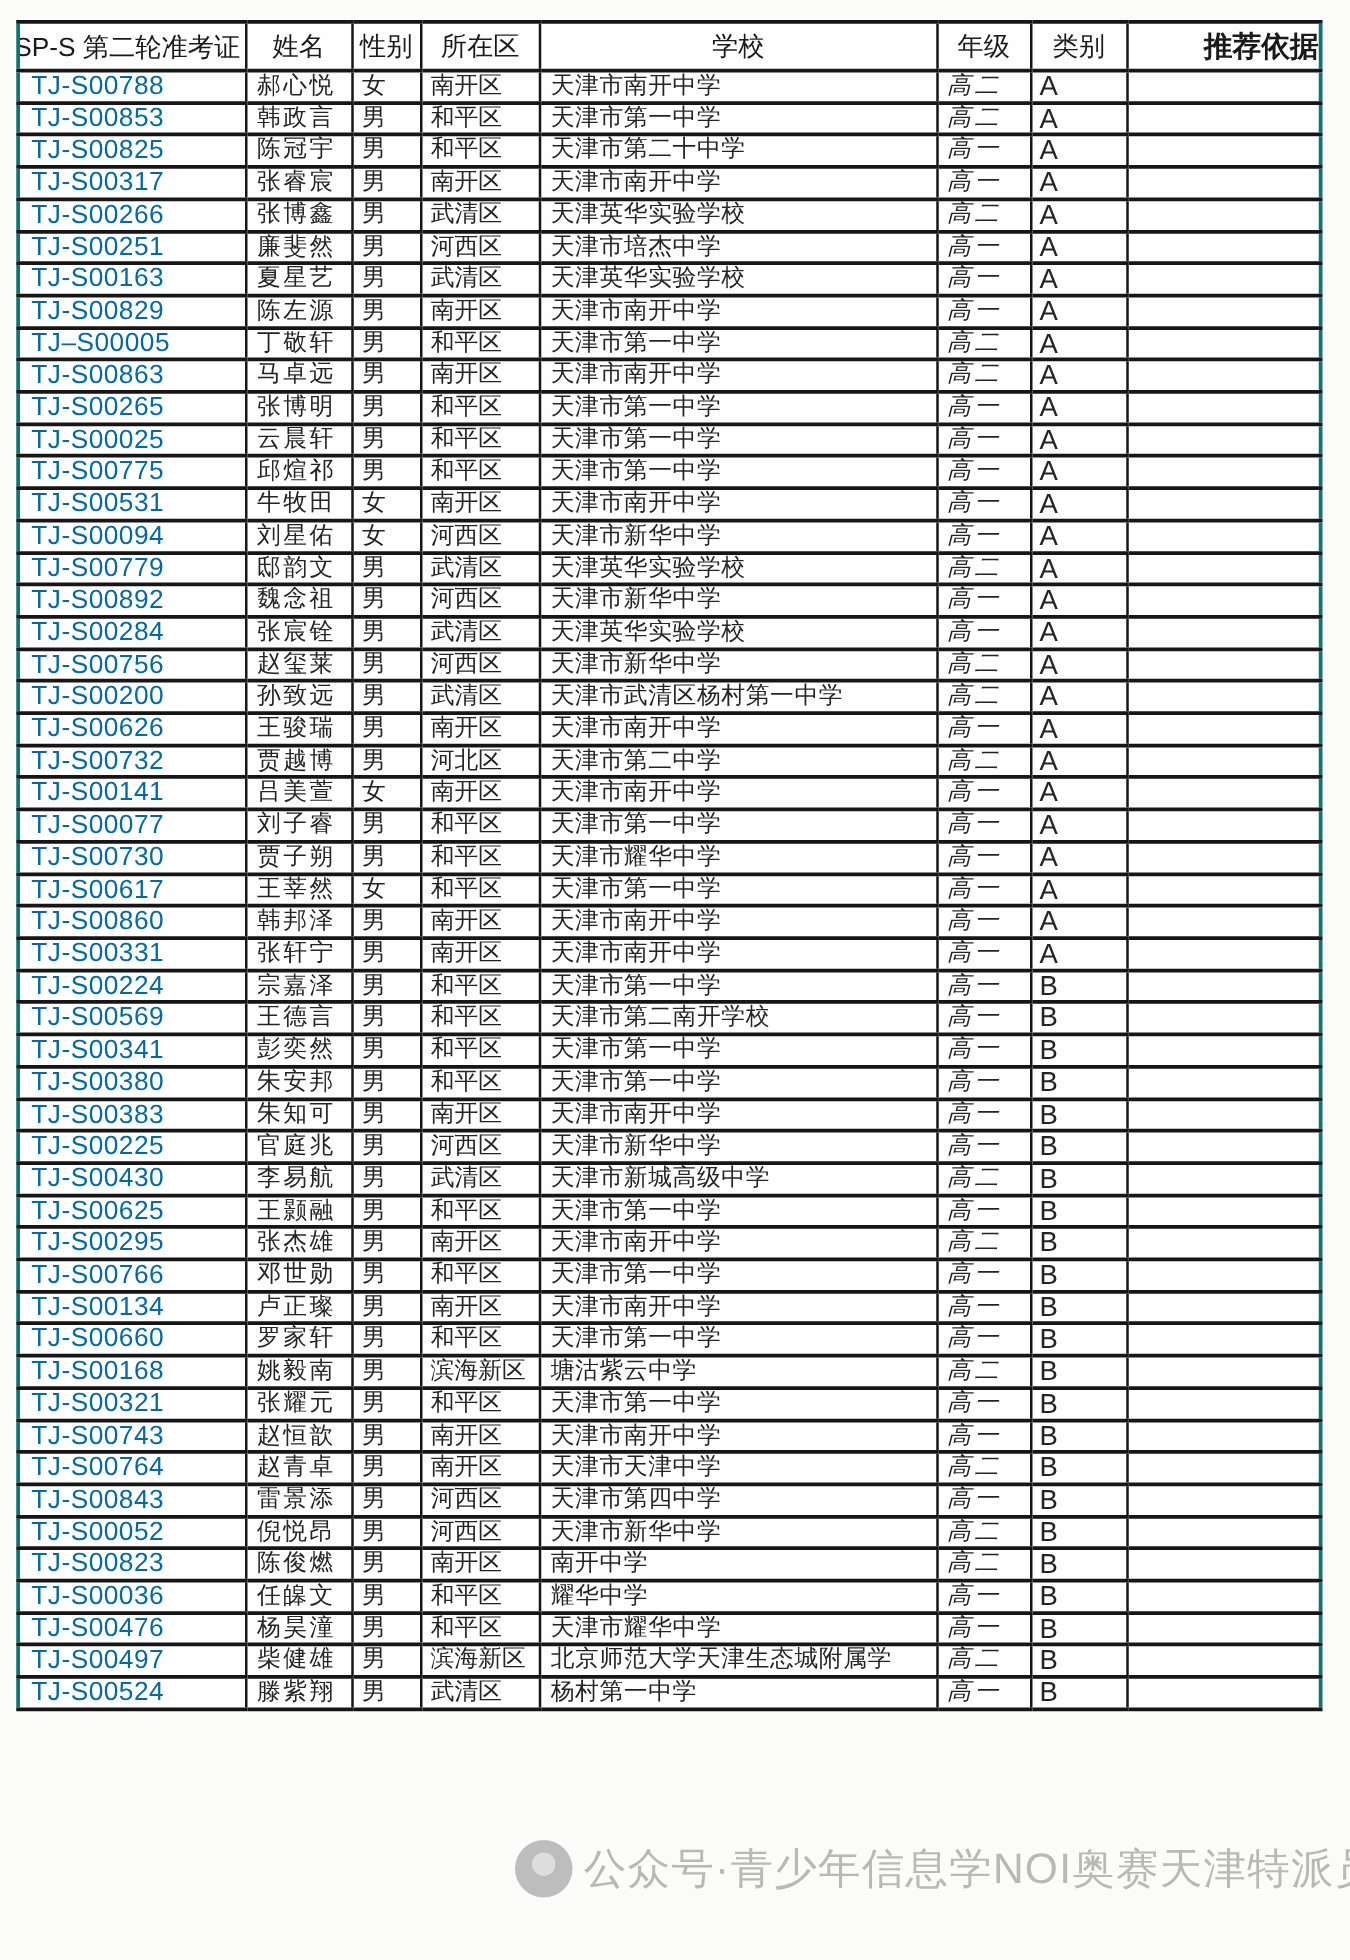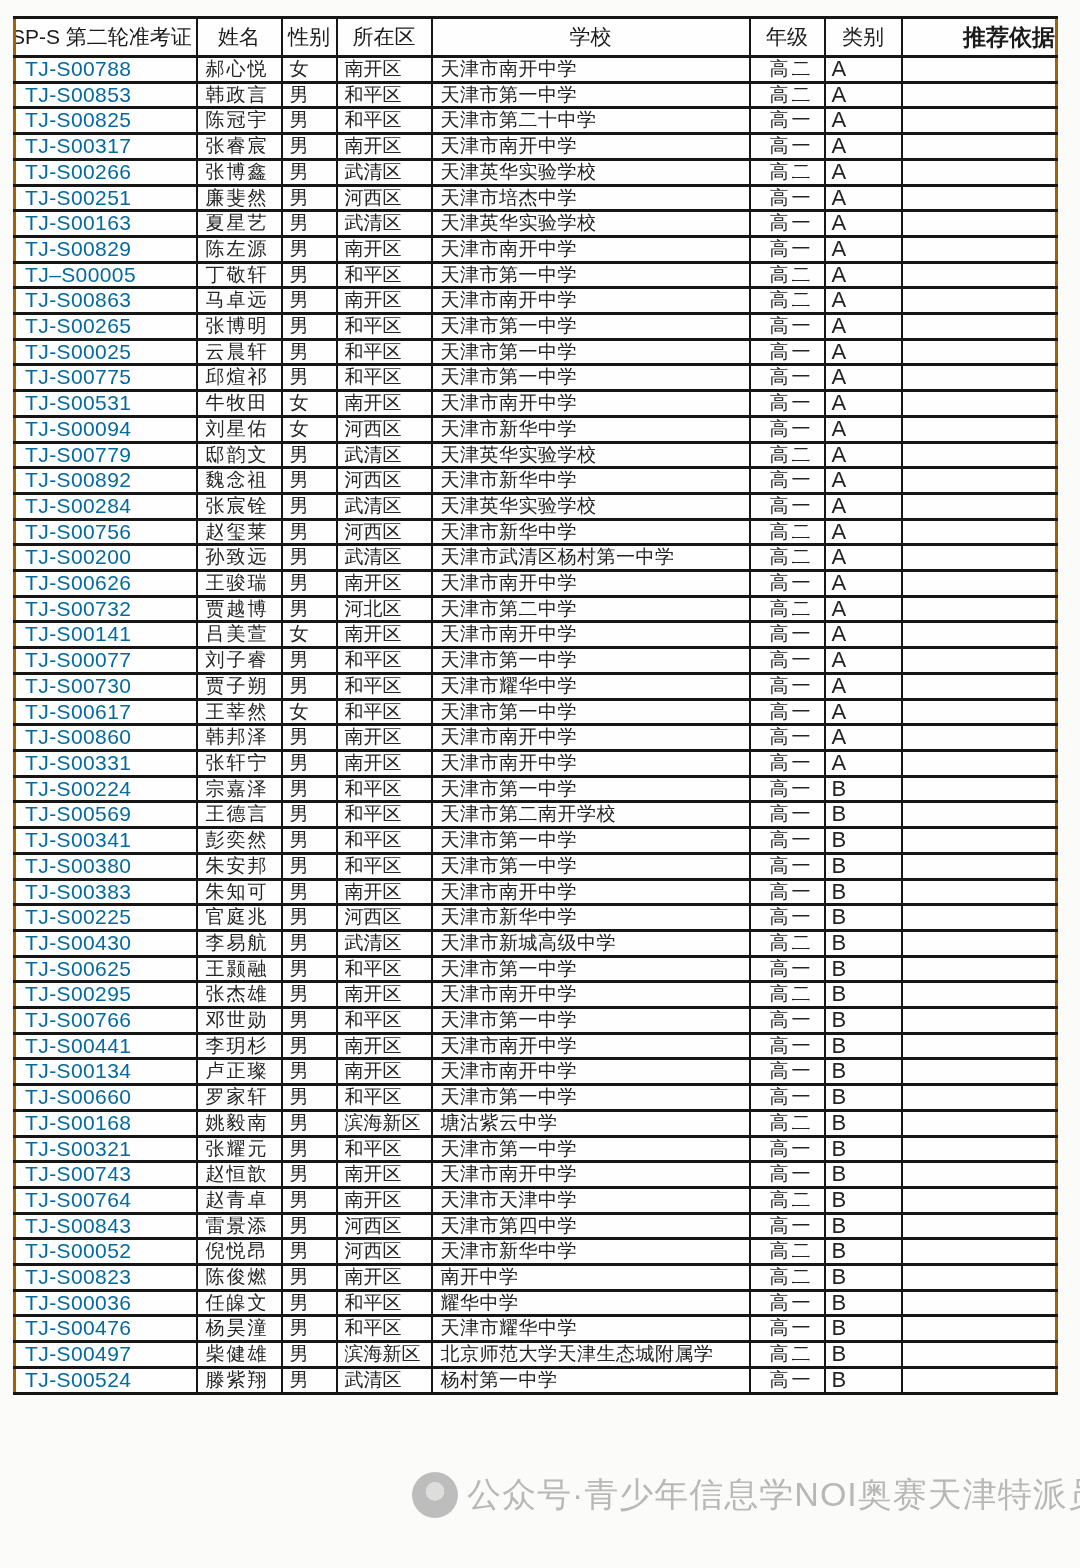--- a/index.html
+++ b/index.html
@@ -8,40 +8,40 @@
     background:#fbfbfa;
     font-family:"Liberation Sans", sans-serif;
     color:#1e1e1e;
   }
   .sheet{position:absolute;left:0;top:0;width:1080px;height:1568px;}
   table.roster{
     position:absolute;left:13px;top:16px;width:1042px;
     border-collapse:collapse;table-layout:fixed;
     background:#fefefe;
   }
-  table.roster{border:3px solid #a16207;}
+  table.roster{border:3px solid #0f766e;}
   th,td{
     border:2px solid #161616;
     border-top-width:3px;border-bottom-width:3px;
     white-space:nowrap;overflow:hidden;
     padding:0;vertical-align:middle;
   }
   thead th{
     height:36px;font-size:21px;font-weight:normal;text-align:center;
     color:#1a1a1a;
   }
   thead th.col-id{text-align:left;text-indent:-6px;}
   thead th.col-basis{font-size:23px;font-weight:bold;text-align:right;}
   tbody td{height:22.7px;line-height:22.7px;color:#242424;}
   td.col-id{font-size:21px;padding-left:9px;letter-spacing:.4px;color:#0369a1;}
   td.col-name{font-size:19px;padding-left:8px;letter-spacing:2px;}
   td.col-gender{font-size:19px;padding-left:7px;}
   td.col-district{font-size:19px;padding-left:7px;margin-top:19px;}
   td.col-school{font-size:19px;padding-left:8px;letter-spacing:.5px;}
-  td.col-grade{font-size:19px;padding-left:19px;letter-spacing:3px;}
+  td.col-grade{font-size:19px;padding-left:7px;letter-spacing:3px;font-style:italic;}
   td.col-category{font-size:22px;padding-left:6px;}
   .watermark{
     position:absolute;left:412px;top:1472px;
     display:flex;align-items:center;gap:9px;
     opacity:.52;pointer-events:none;z-index:5;
     white-space:nowrap;
   }
   .watermark-badge{
     width:46px;height:46px;border-radius:50%;
     background:radial-gradient(circle at 50% 42%, #c2c2c2 0 26%, #868686 27% 100%);
@@ -456,30 +456,20 @@
           <td class="col-id">TJ-S00766</td>
           <td class="col-name">邓世勋</td>
           <td class="col-gender">男</td>
           <td class="col-district">和平区</td>
           <td class="col-school">天津市第一中学</td>
           <td class="col-grade">高一</td>
           <td class="col-category">B</td>
           <td class="col-basis"></td>
         </tr>
         <tr>
-          <td class="col-id">TJ-S00441</td>
-          <td class="col-name">李玥杉</td>
-          <td class="col-gender">男</td>
-          <td class="col-district">南开区</td>
-          <td class="col-school">天津市南开中学</td>
-          <td class="col-grade">高一</td>
-          <td class="col-category">B</td>
-          <td class="col-basis"></td>
-        </tr>
-        <tr>
           <td class="col-id">TJ-S00134</td>
           <td class="col-name">卢正璨</td>
           <td class="col-gender">男</td>
           <td class="col-district">南开区</td>
           <td class="col-school">天津市南开中学</td>
           <td class="col-grade">高一</td>
           <td class="col-category">B</td>
           <td class="col-basis"></td>
         </tr>
         <tr>

